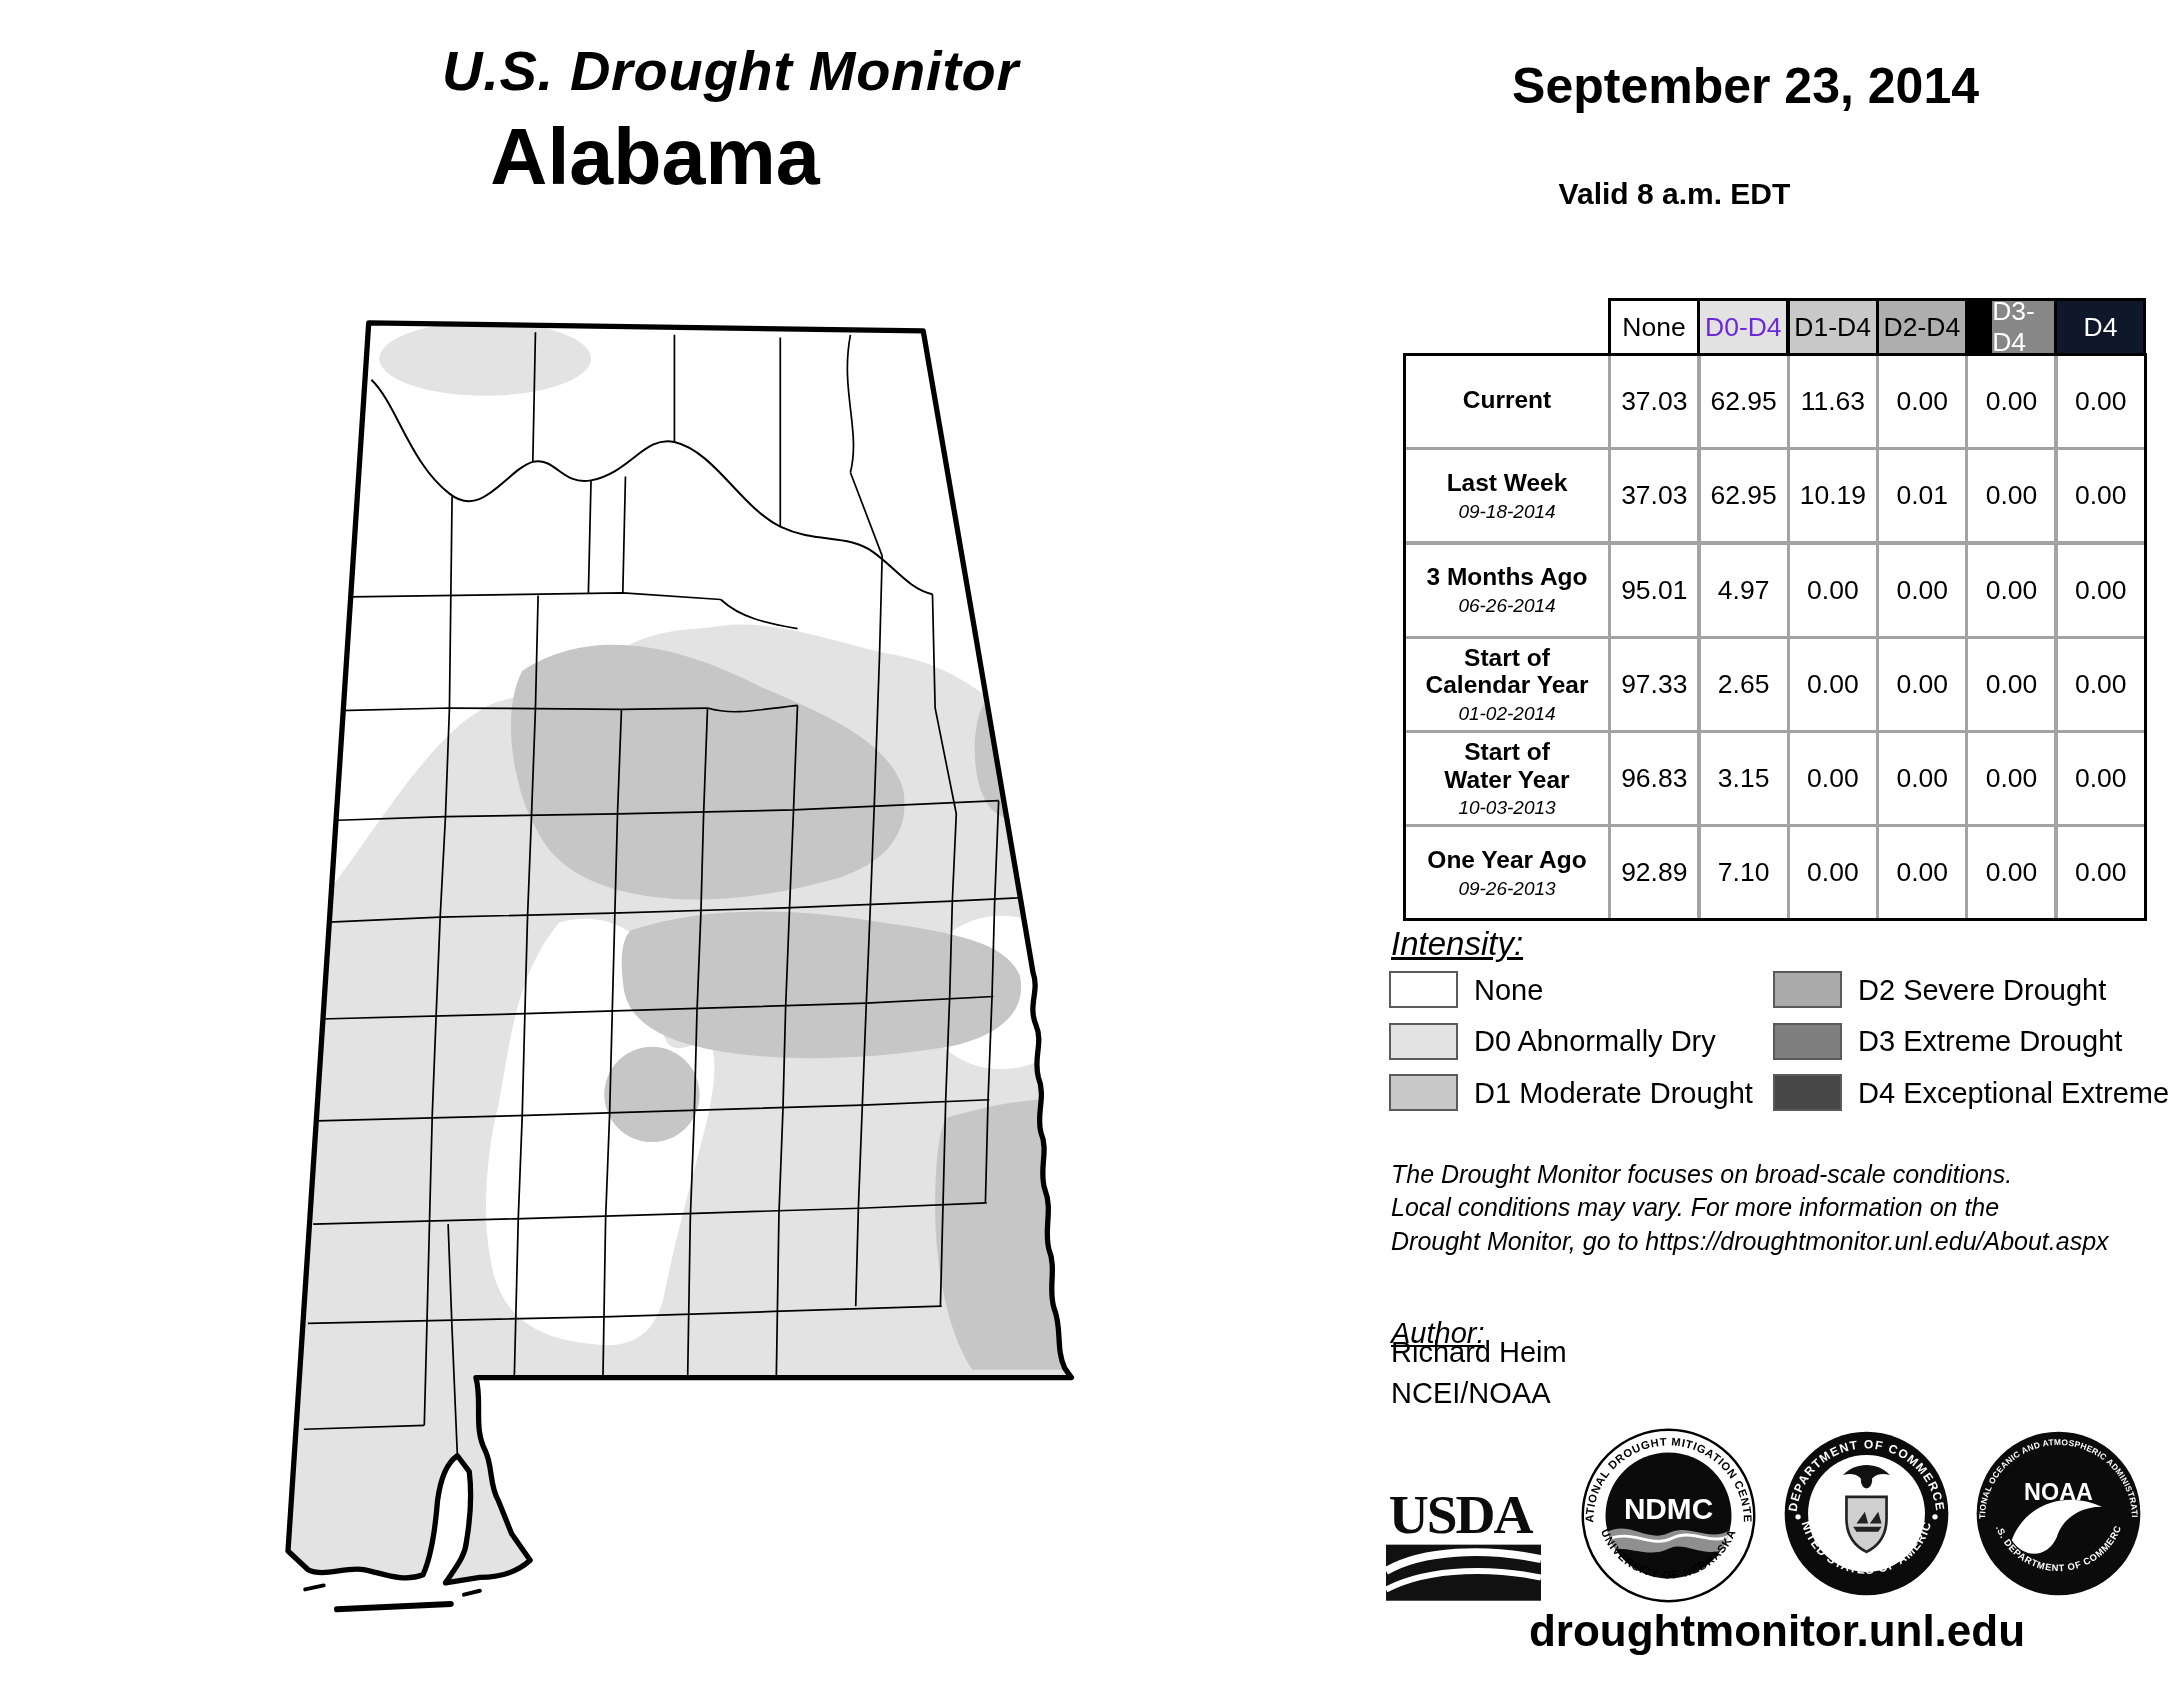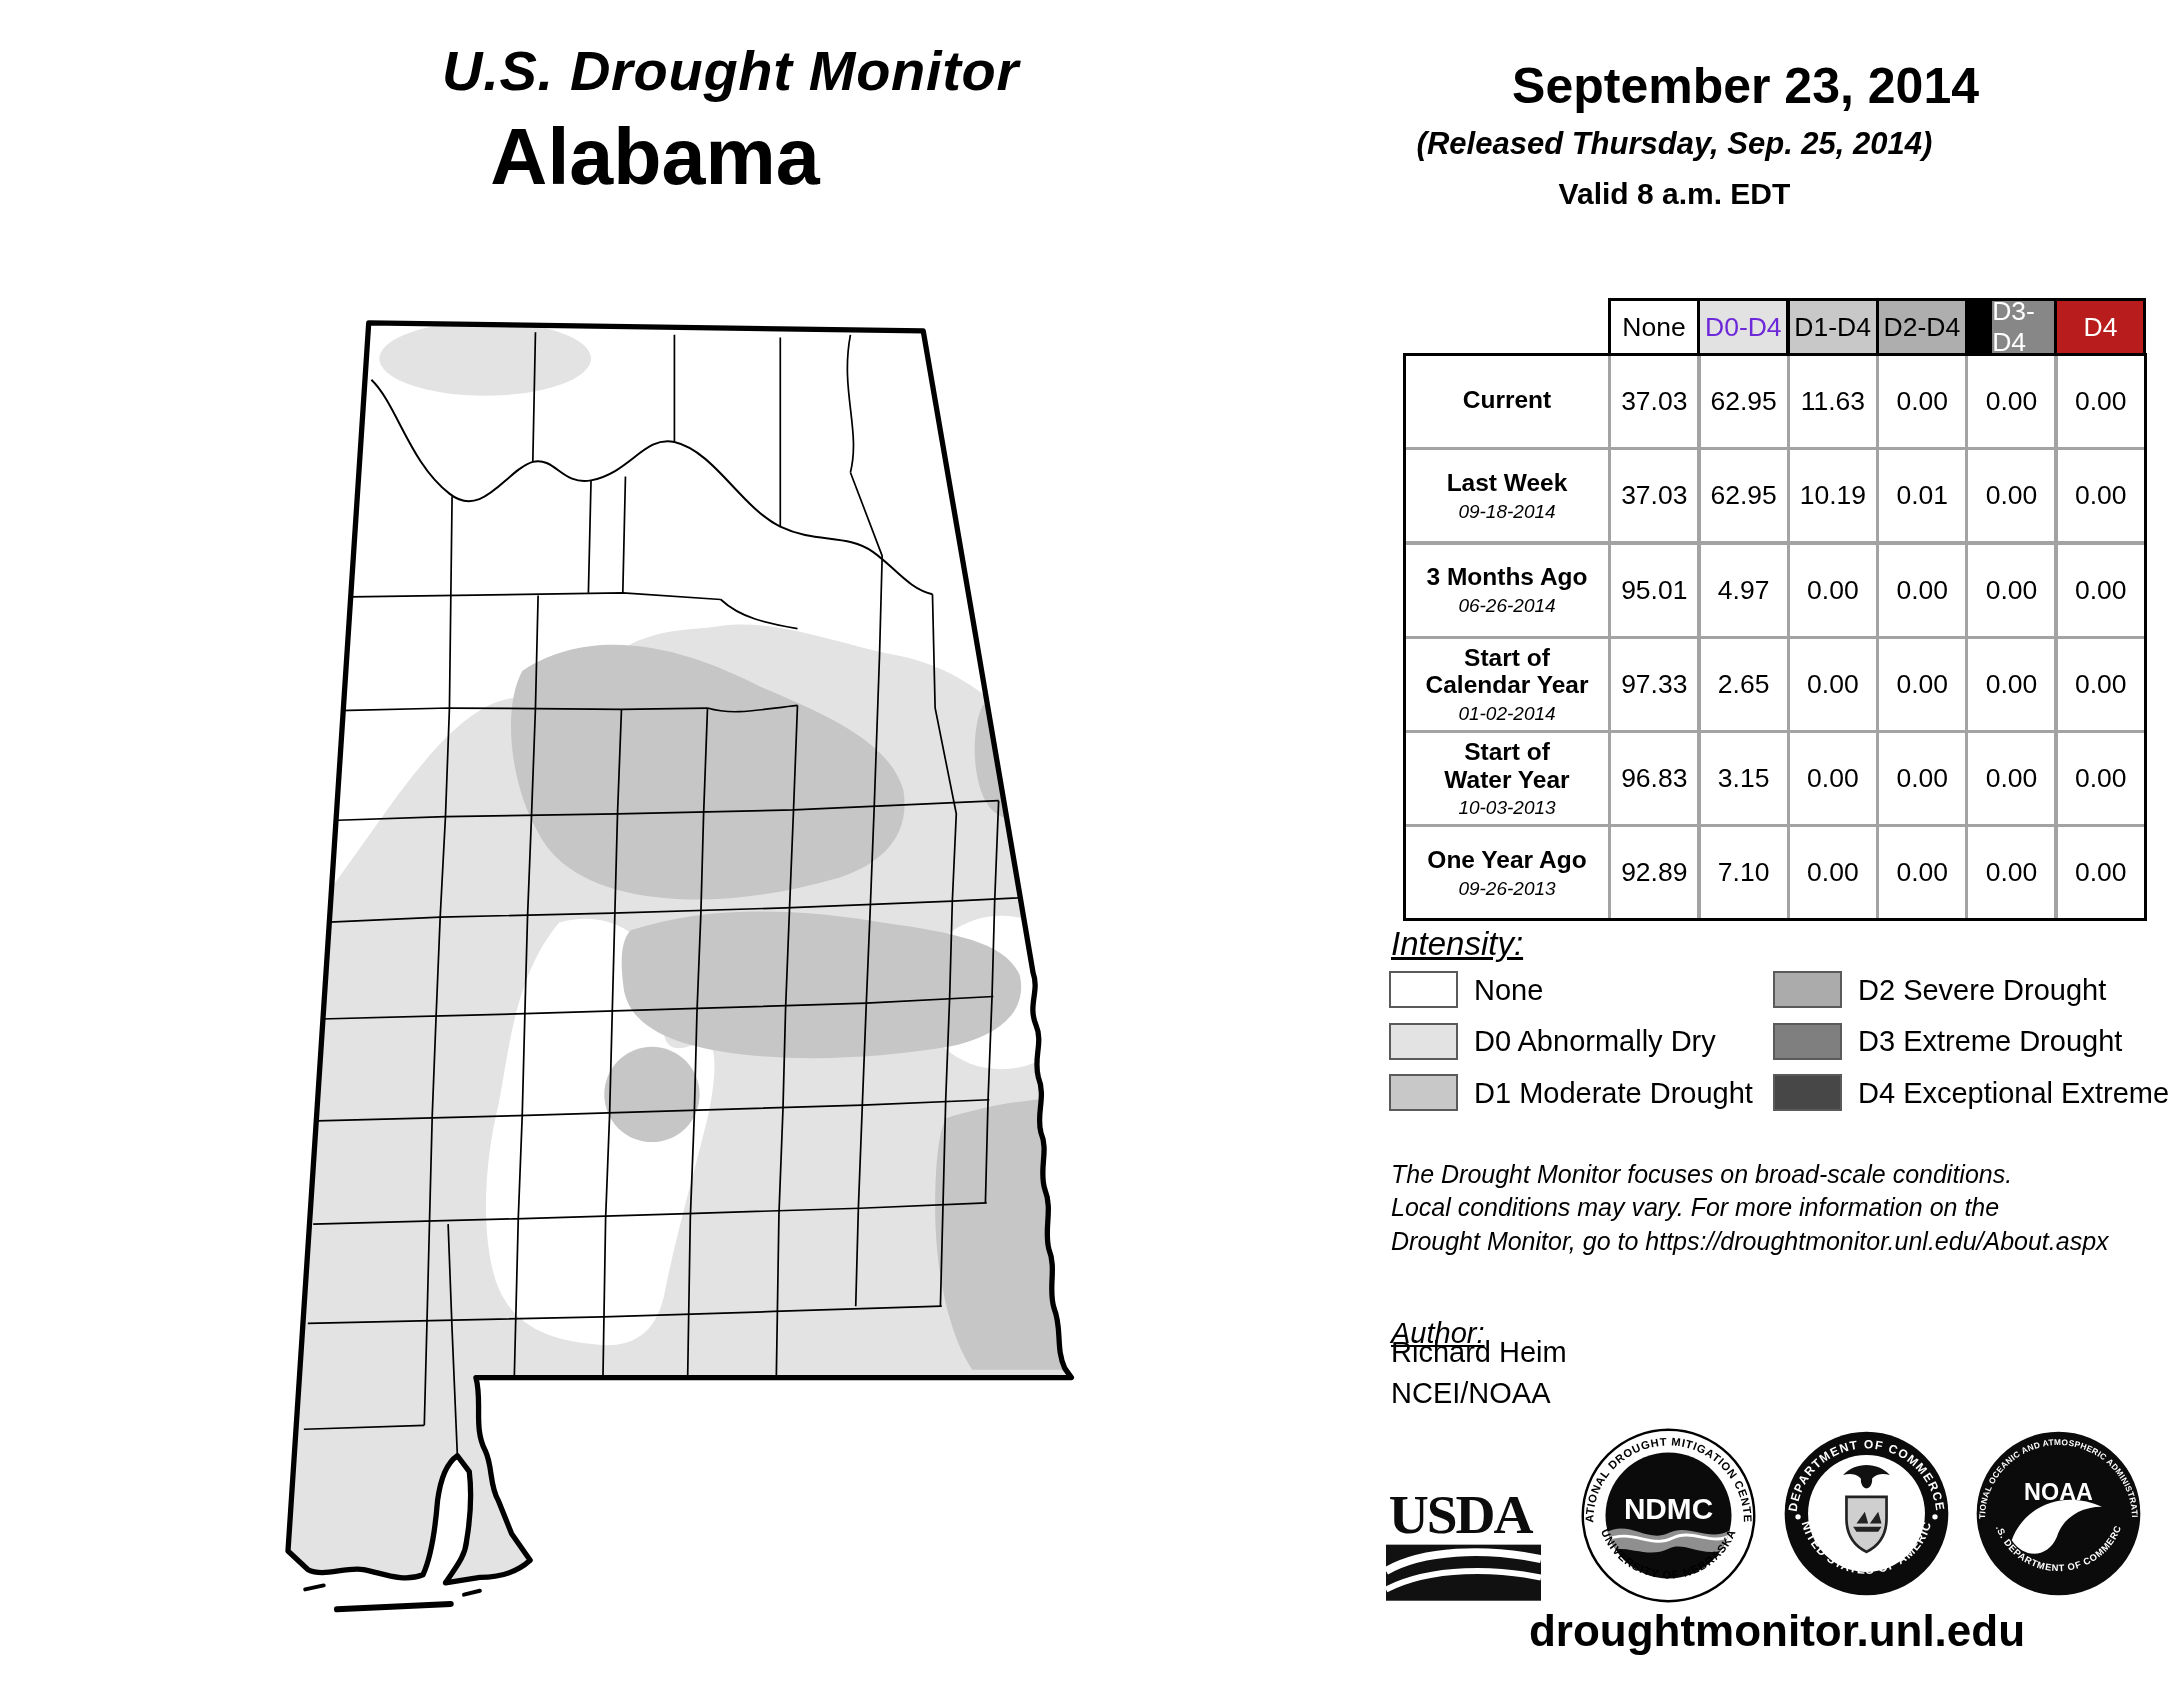--- a/index.html
+++ b/index.html
@@ -117,31 +117,30 @@
                C 175,954 160,957 148,957 L 122,961 C 130,949 137,941 138,929
                C 141,911 142,894 140,877 L 131,865 C 122,871 118,884 116,899
                C 114,924 110,944 105,955 C 90,961 75,954 60,951 C 45,949 30,957 18,951
                L 3,937 Z"></path>
       <path stroke="#000" stroke-width="4.5" stroke-linecap="round" d="M 40,981 L 126,977"></path>
       <path stroke="#000" stroke-width="3" stroke-linecap="round" d="M 16,966 L 30,963 M 136,970 L 148,967"></path>
     </svg>
   </div>
 
   <div class="abs rdate">September 23, 2014</div>
-  <div class="abs released">(Released Thursday, Sep. 25, 2014)</div>
   <div class="abs valid">Valid 8 a.m. EDT</div>
 
 
   <div class="abs thead">
     <div class="hc" style="background-color: rgb(255, 255, 255); color: rgb(0, 0, 0);">None</div>
     <div class="hc" style="background-color: rgb(226, 226, 226); color: #6d28d9;">D0-D4</div>
     <div class="hc" style="background-color: rgb(200, 200, 200); color: rgb(0, 0, 0);">D1-D4</div>
     <div class="hc" style="background-color: rgb(174, 174, 174); color: rgb(0, 0, 0);">D2-D4</div>
     <div class="hc" style="background-color: rgb(135, 135, 135); color: rgb(255, 255, 255); margin-left: 24px;">D3-D4</div>
-    <div class="hc" style="background-color: #b91c1c; color: rgb(255, 255, 255);">D4</div>
+    <div class="hc" style="background-color: #0f172a; color: rgb(255, 255, 255);">D4</div>
   </div>
 
   <div class="abs tbody">
 
     <div class="cell">
         <span class="rlabel">Current</span>
         <span class="rdate2"></span>
       </div>
     <div class="cell">
         <span class="val">37.03</span>

